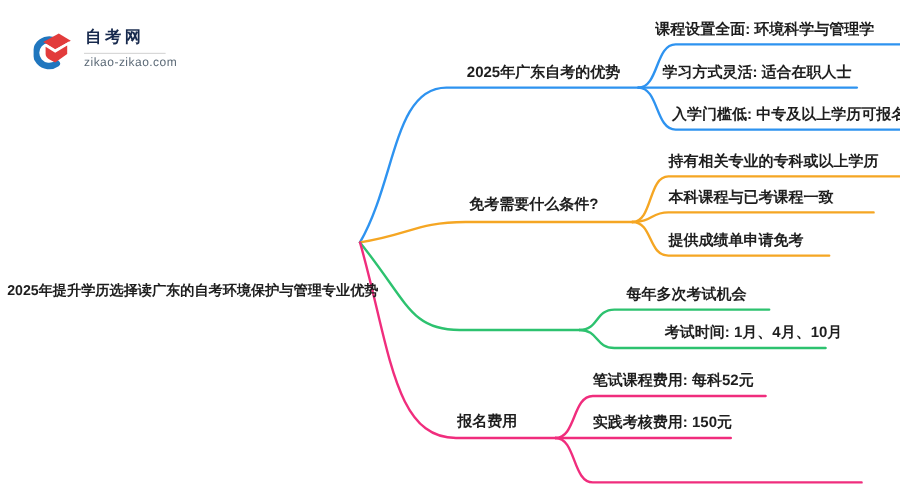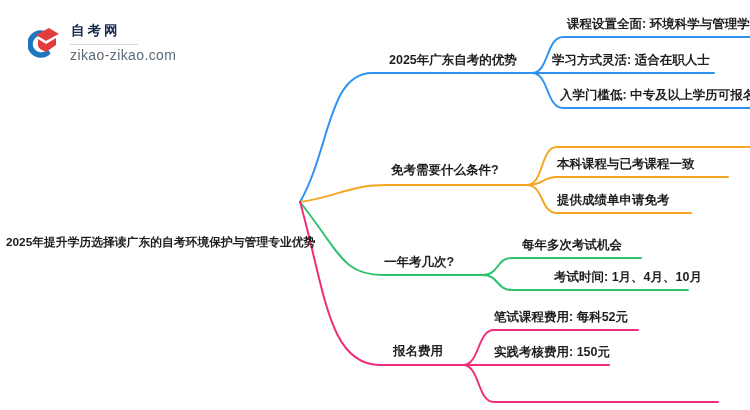--- a/index.html
+++ b/index.html
@@ -13,21 +13,21 @@
   .node{
     position:absolute;white-space:nowrap;color:#1e1e1e;
     font-size:12.5px;font-weight:600;line-height:18px;
   }
   .node.central{font-size:11.8px;}
   .logo{position:absolute;left:28px;top:18px;display:flex;align-items:flex-start;}
   .logo-icon{width:32px;height:40px;margin-right:10px;margin-top:2px;}
   .logo-text{display:flex;flex-direction:column;}
   .logo-title{font-size:13.5px;font-weight:700;color:#17294d;letter-spacing:3px;padding:4px 0 3px 1px;}
   .logo-divider{height:1px;width:68px;background:#d8d8d8;margin:1px 0 2px 0;}
-  .logo-domain{font-size:14px;color:#5c6a77;letter-spacing:0.4px;}
+  .logo-domain{font-size:10px;color:#5c6a77;letter-spacing:0.4px;}
 </style>
 </head>
 <body>
 
 <div class="stage">
 
   <svg class="links" width="750" height="410" viewBox="0 0 750 410">
     <g>
       <path d="M300,202 C330,150 328,73 372,73 L532,73" stroke="#2E93F0"></path>
       <path d="M532,73 C549,73 546,37 563,37 L750,37" stroke="#2E93F0"></path>
@@ -64,27 +64,27 @@
       <div class="logo-title">自考网</div>
       <div class="logo-divider"></div>
       <div class="logo-domain">zikao-zikao.com</div>
     </div>
   </div>
 
   <div class="node central" style="left:6px;top:193px;margin-top:40px;">2025年提升学历选择读广东的自考环境保护与管理专业优势</div>
 
   <div class="node" style="left:389px;top:51px;">2025年广东自考的优势</div>
   <div class="node" style="left:391px;top:161px;">免考需要什么条件?</div>
-  <div class="node" style="left:384px;top:253px;">一年考几次?</div>
-  <div class="node" style="left:393px;top:342px;">报名费用</div>
+  <div class="node" style="left:381px;top:342px;">报名费用</div>
 
-  <div class="node" style="left:567px;top:15px;">课程设置全面: 环境科学与管理学</div>
+  <div class="node" style="left:546px;top:15px;">课程设置全面: 环境科学与管理学</div>
   <div class="node" style="left:552px;top:51px;">学习方式灵活: 适合在职人士</div>
   <div class="node" style="left:560px;top:86px;">入学门槛低: 中专及以上学历可报名</div>
 
+  <div class="node" style="left:557px;top:125px;">持有相关专业的专科或以上学历</div>
   <div class="node" style="left:557px;top:155px;">本科课程与已考课程一致</div>
   <div class="node" style="left:557px;top:191px;">提供成绩单申请免考</div>
 
   <div class="node" style="left:522px;top:236px;">每年多次考试机会</div>
   <div class="node" style="left:522px;top:268px;margin-left:32px;">考试时间: 1月、4月、10月</div>
 
   <div class="node" style="left:494px;top:308px;">笔试课程费用: 每科52元</div>
   <div class="node" style="left:494px;top:343px;">实践考核费用: 150元</div>
 
 </div>

